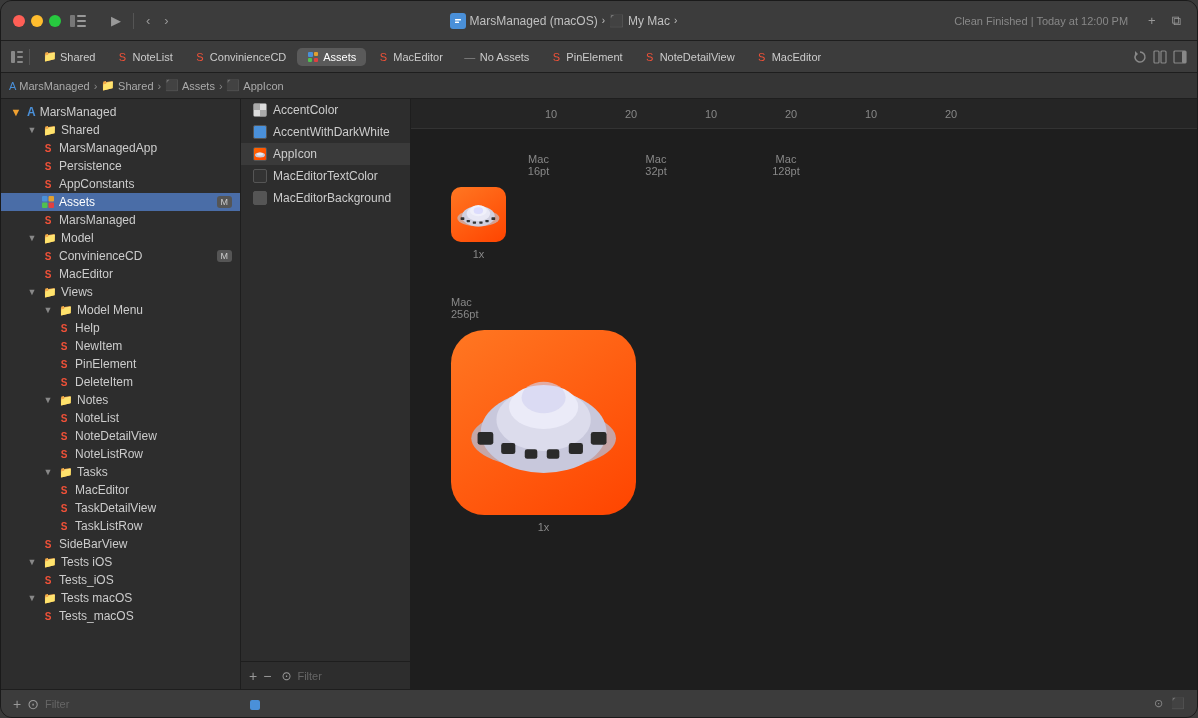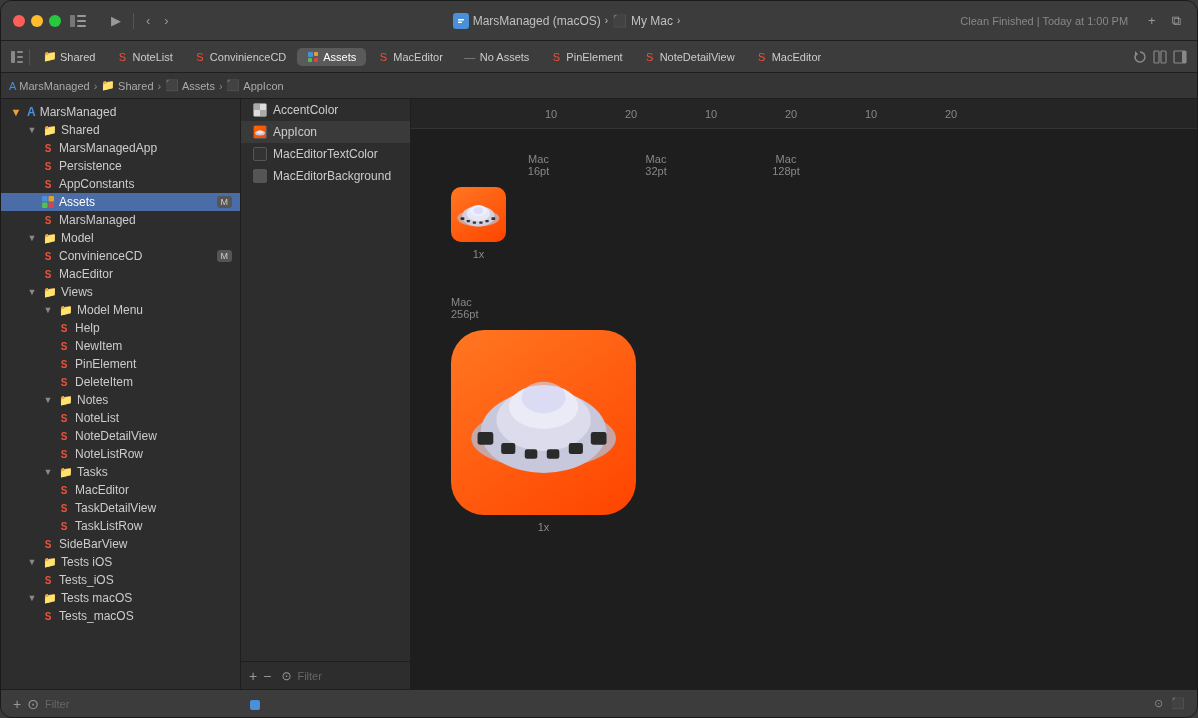--- a/index.html
+++ b/index.html
@@ -364,21 +364,21 @@
           </svg>
         </div>
         <span>MarsManaged (macOS)</span>
         <span class="chevron">›</span>
         <span style="color:#888;">⬛</span>
         <span>My Mac</span>
         <span class="chevron">›</span>
       </div>
     </div>
     <div class="titlebar-right">
-      <span>Clean Finished | Today at 1:00 PM</span>
+      <span>Clean Finished | Today at 12:00 PM</span>
     </div>
     <div style="display:flex;gap:8px;margin-left:8px;">
       <span class="ctrl-btn">+</span>
       <span class="ctrl-btn">⧉</span>
     </div>
   </div>
 
   <div class="toolbar">
     <div class="toolbar-left">
       <svg width="16" height="16" viewBox="0 0 16 16" fill="#888">
@@ -648,20 +648,24 @@
 
     <div class="center-panel">
       <div class="asset-item">
         <div class="color-swatch" style="background: transparent; border: 1px solid #888; display:grid; grid-template-columns:1fr 1fr; grid-template-rows:1fr 1fr;">
           <div style="background:#aaa;"></div>
           <div style="background:#ddd;"></div>
           <div style="background:#ddd;"></div>
           <div style="background:#aaa;"></div>
         </div>
         <span>AccentColor</span>
+      </div>
+      <div class="asset-item">
+        <div class="color-swatch" style="background:#4a90d9;"></div>
+        <span>AccentWithDarkWhite</span>
       </div>
       <div class="asset-item selected" style="background:#3a3a3a;">
         <div class="color-swatch" style="background:linear-gradient(135deg,#ff6600,#ff4400); border-radius:2px; display:flex; align-items:center; justify-content:center; overflow:hidden;">
           <svg width="10" height="7" viewBox="0 0 20 12">
             <ellipse cx="10" cy="7" rx="10" ry="5" fill="#c8c8d8"></ellipse>
             <ellipse cx="10" cy="5" rx="6" ry="3" fill="#e8e8f0"></ellipse>
           </svg>
         </div>
         <span>AppIcon</span>
       </div>

